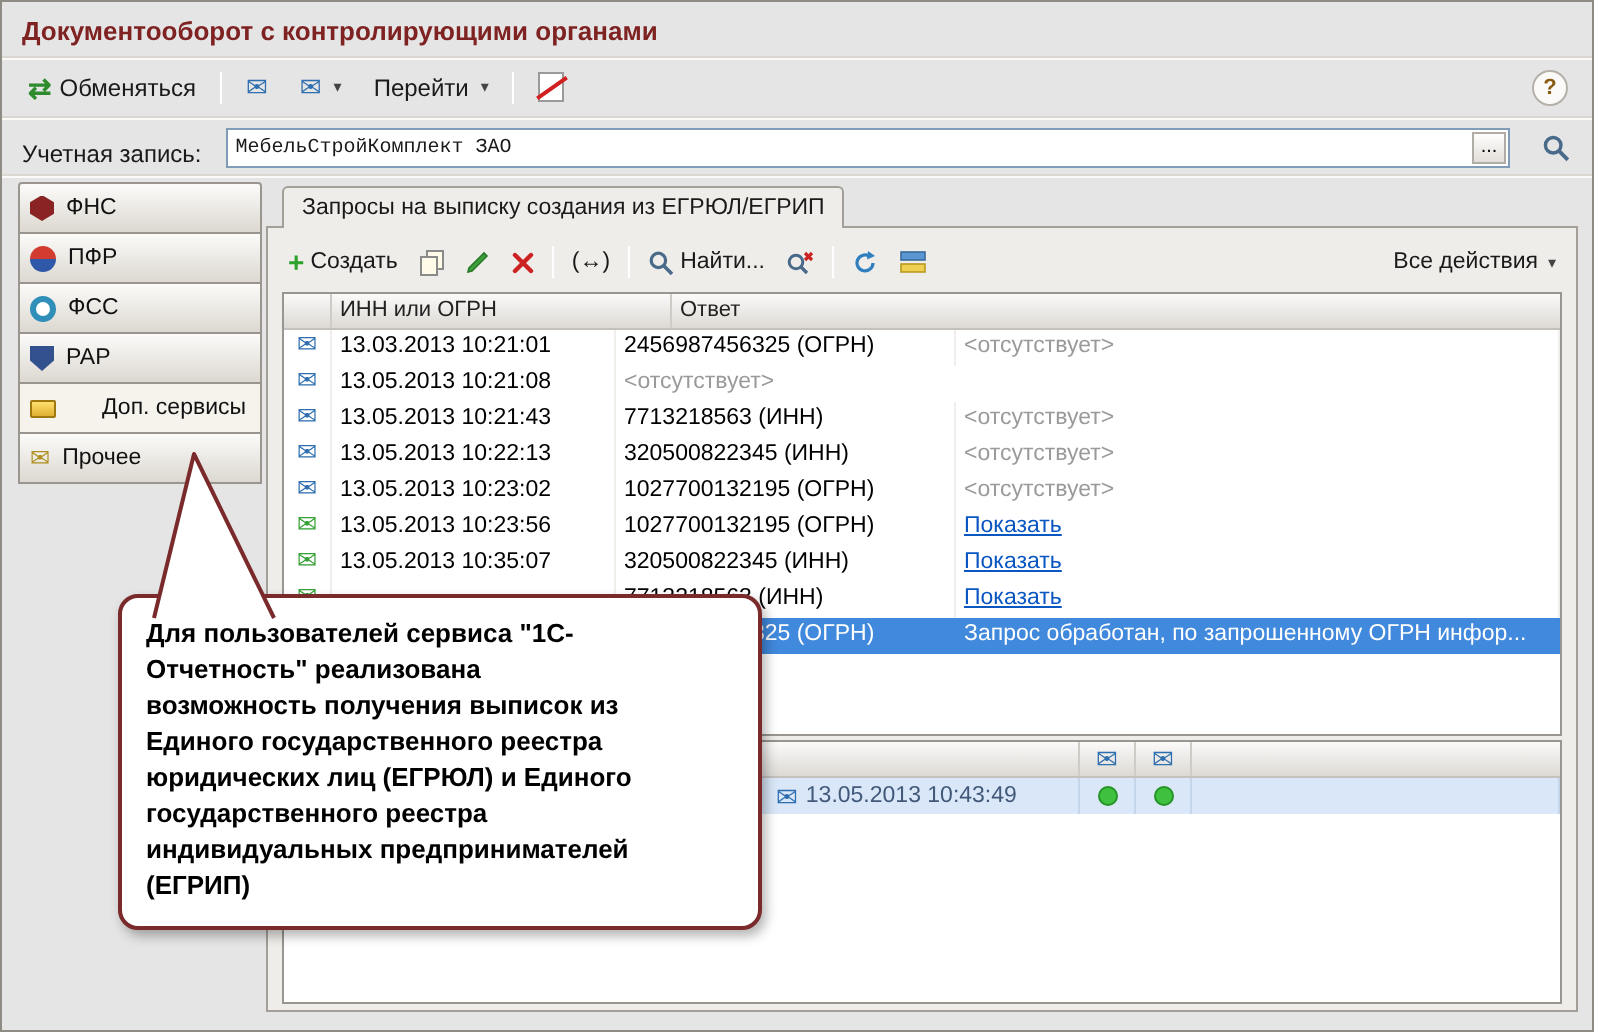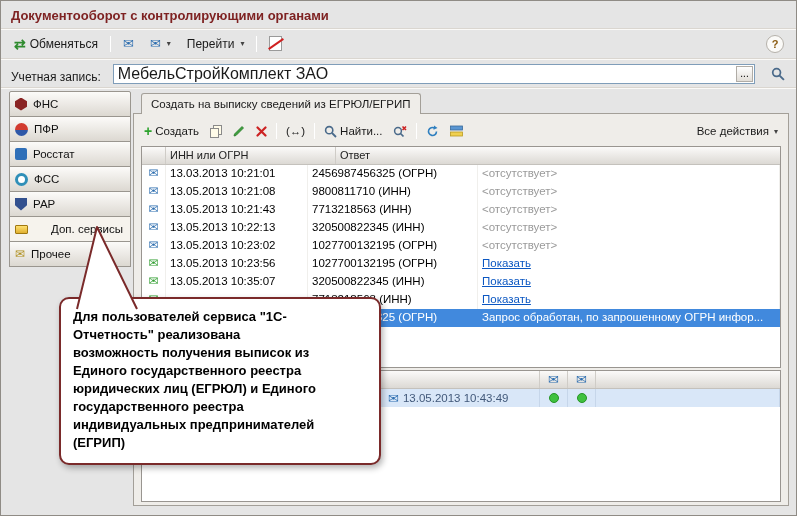--- a/index.html
+++ b/index.html
@@ -22,21 +22,21 @@
   .dd{font-size:8px;color:#444;margin-left:2px;}
   .crossdoc{position:relative;width:13px;height:15px;background:#fff;border:1px solid #9a9a9a;display:inline-block;}
   .crossdoc::after{content:"";position:absolute;left:-3px;top:6px;width:18px;height:2px;background:#d02020;transform:rotate(-35deg);}
   .help{position:absolute;right:12px;top:34px;width:18px;height:18px;border-radius:50%;border:1px solid #b5b1aa;
         background:#fbfaf8;color:#8a5a10;font-family:inherit;font-weight:bold;font-size:11px;line-height:15px;text-align:center;padding:0;}
 
   
   .account-row{position:absolute;left:10px;top:62px;right:8px;height:21px;display:flex;align-items:flex-end;gap:12px;}
   .account-row label{flex:none;}
   .field{flex:1;height:20px;border:1px solid #7f9db9;background:#fff;display:flex;align-items:center;padding-left:4px;}
-  .field-text{flex:1;font-size:16px;white-space:nowrap;overflow:hidden;}
+  .field-text{flex:1;font-size:10px;white-space:nowrap;overflow:hidden;font-family:Liberation Mono, monospace;}
   .ellipsis-btn{flex:none;width:17px;height:16px;margin-right:1px;border:1px solid #b0aca6;
         background:linear-gradient(#fefefe,#e2ded8);font-family:inherit;font-size:10px;line-height:10px;padding:0;}
   .mag-btn{flex:none;width:21px;height:20px;border:1px solid transparent;background:transparent;padding:2px 3px;}
 
   
   .sidebar{position:absolute;left:8px;top:90px;width:122px;}
   .side-tab{height:23px;margin-top:-1px;border:1px solid #9a968f;display:flex;align-items:center;gap:6px;
             padding:12px 5px;background:linear-gradient(#fcfbf9,#dcd8d1);font-size:11.5px;color:#111;}
   .side-tab:first-child{margin-top:0;border-radius:2px 2px 0 0;}
   .side-tab.active{background:#f6f3ed;gap:23px;}
@@ -147,42 +147,38 @@
   <div class="sidebar">
     <div class="side-tab">
       <span class="sic ic-fns"></span>
       <span>ФНС</span>
     </div>
     <div class="side-tab">
       <span class="sic ic-pfr"></span>
       <span>ПФР</span>
     </div>
     <div class="side-tab">
-      <span class="sic ic-rosstat"></span>
-      <span>Росстат</span>
-    </div>
-    <div class="side-tab">
       <span class="sic ic-fss"></span>
       <span>ФСС</span>
     </div>
     <div class="side-tab">
       <span class="sic ic-rar"></span>
       <span>РАР</span>
     </div>
     <div class="side-tab active">
       <span class="sic ic-dop"></span>
       <span>Доп. сервисы</span>
     </div>
     <div class="side-tab">
       <span class="sic ic-other">✉</span>
       <span>Прочее</span>
     </div>
   </div>
 
-  <div class="page-tab">Создать на выписку сведений из ЕГРЮЛ/ЕГРИП</div>
+  <div class="page-tab">Запросы на выписку создания из ЕГРЮЛ/ЕГРИП</div>
 
   <div class="panel">
 
     <div class="ptoolbar">
       <button class="pbtn">
         <span class="plus">+</span>
         <span>Создать</span>
       </button>
       <button class="pbtn">
         <svg width="12" height="13" viewBox="0 0 12 13">
@@ -249,21 +245,20 @@
 
       <div class="r">
         <div class="gc c-ic"><span class="env mail">✉</span></div>
         <div class="gc c-date">13.03.2013 10:21:01</div>
         <div class="gc c-id">2456987456325 (ОГРН)</div>
         <div class="gc c-ans ans absent">&lt;отсутствует&gt;</div>
       </div>
       <div class="r">
         <div class="gc c-ic"><span class="env mail">✉</span></div>
         <div class="gc c-date">13.05.2013 10:21:08</div>
-        <div class="gc c-id">9800811710 (ИНН)</div>
         <div class="gc c-ans ans absent">&lt;отсутствует&gt;</div>
       </div>
       <div class="r">
         <div class="gc c-ic"><span class="env mail">✉</span></div>
         <div class="gc c-date">13.05.2013 10:21:43</div>
         <div class="gc c-id">7713218563 (ИНН)</div>
         <div class="gc c-ans ans absent">&lt;отсутствует&gt;</div>
       </div>
       <div class="r">
         <div class="gc c-ic"><span class="env mail">✉</span></div>

